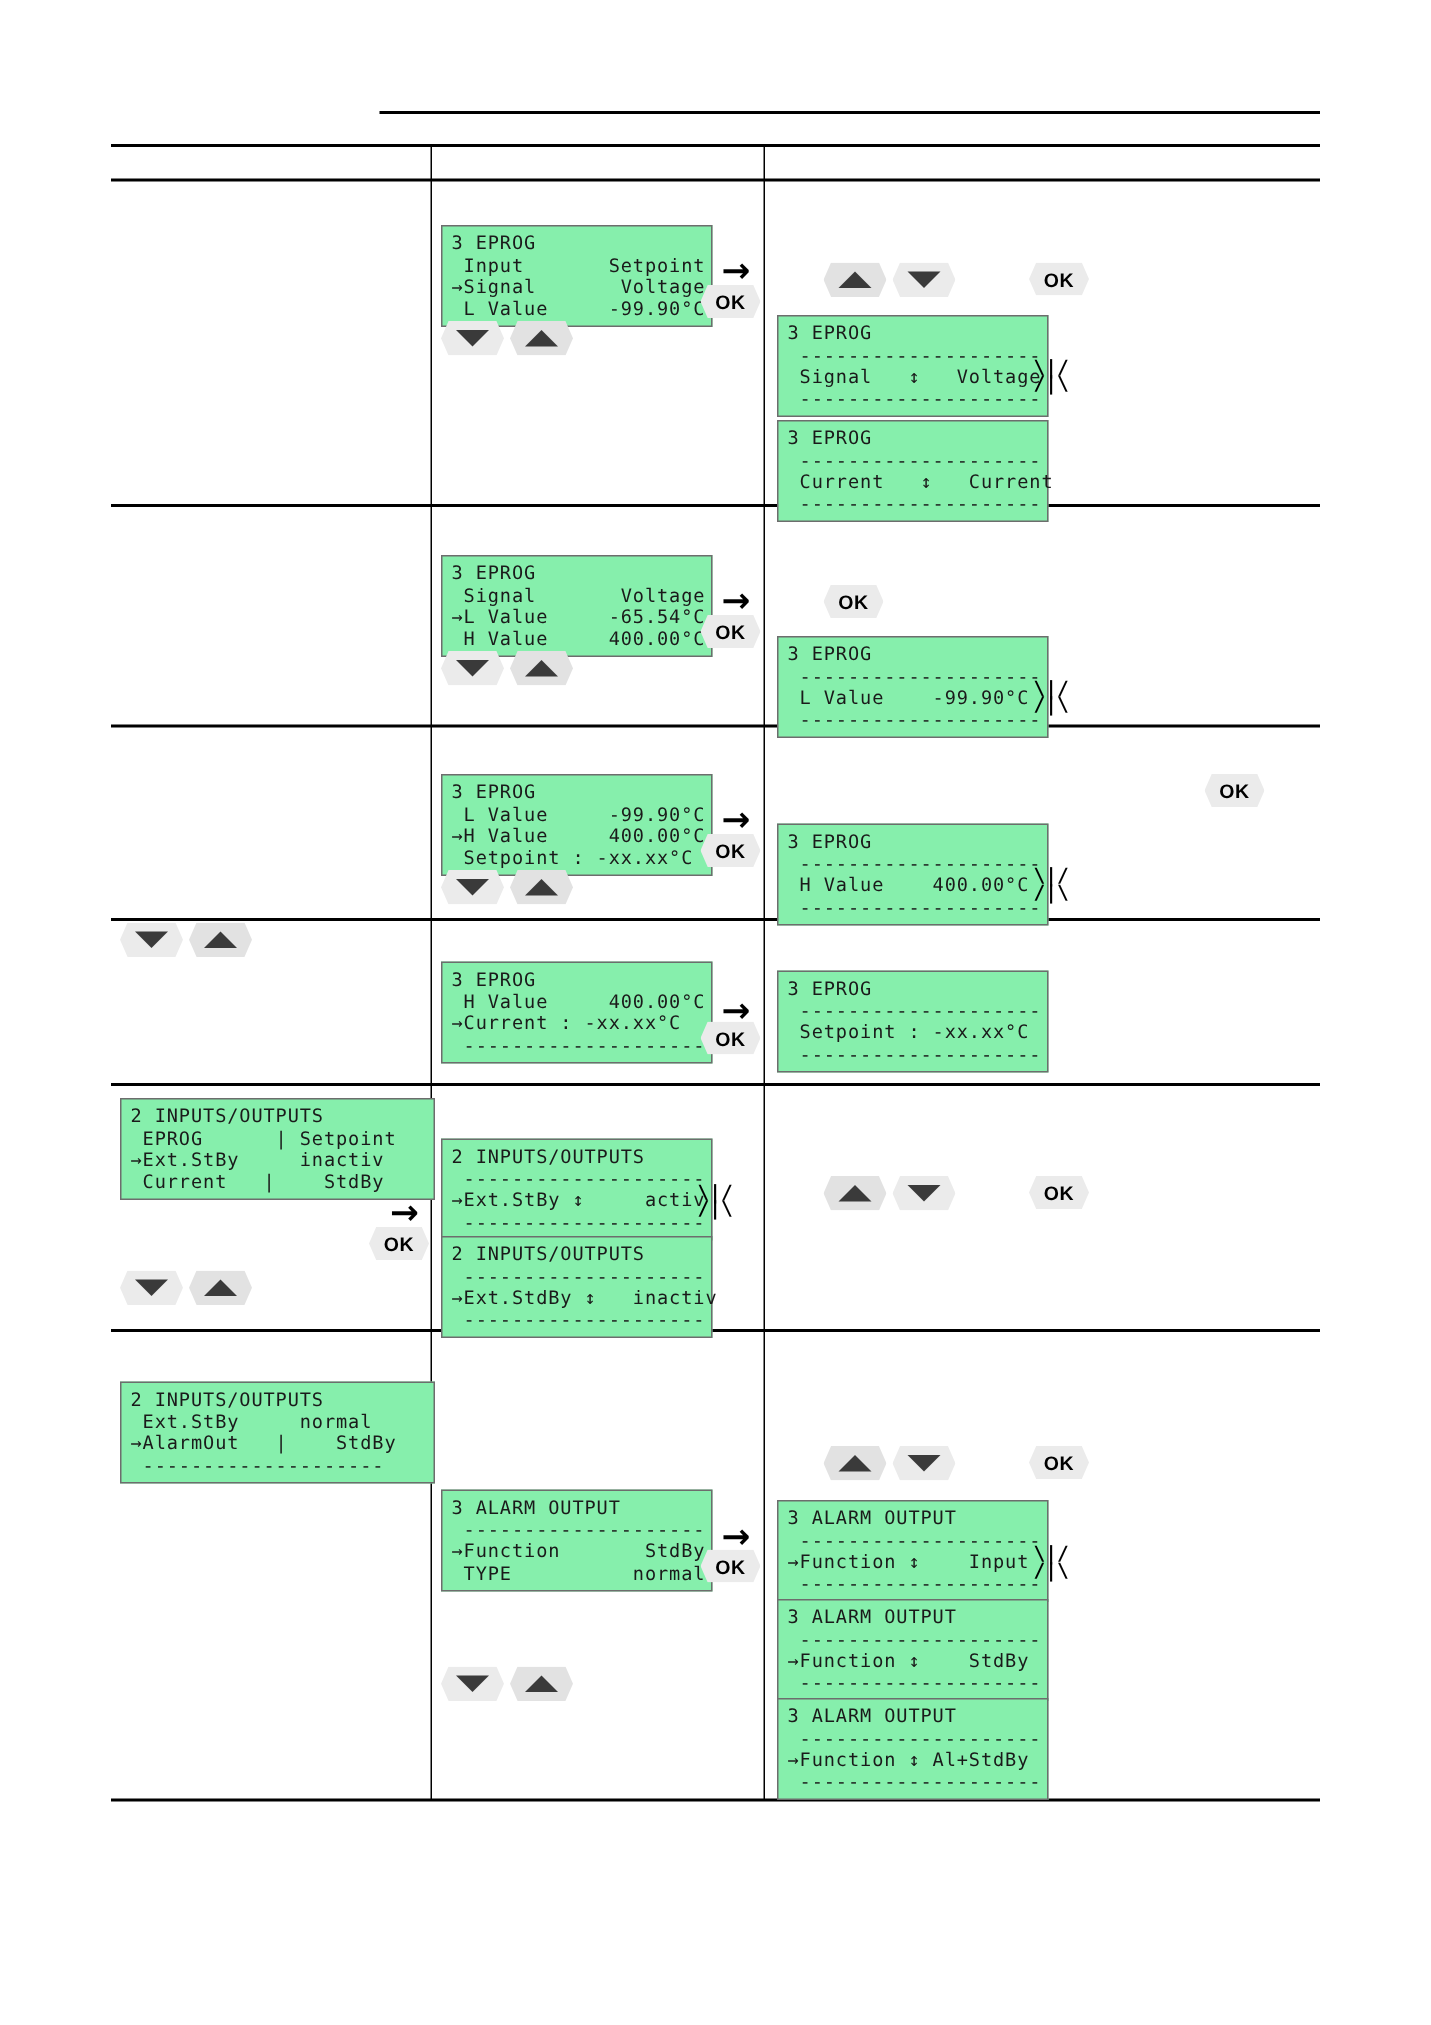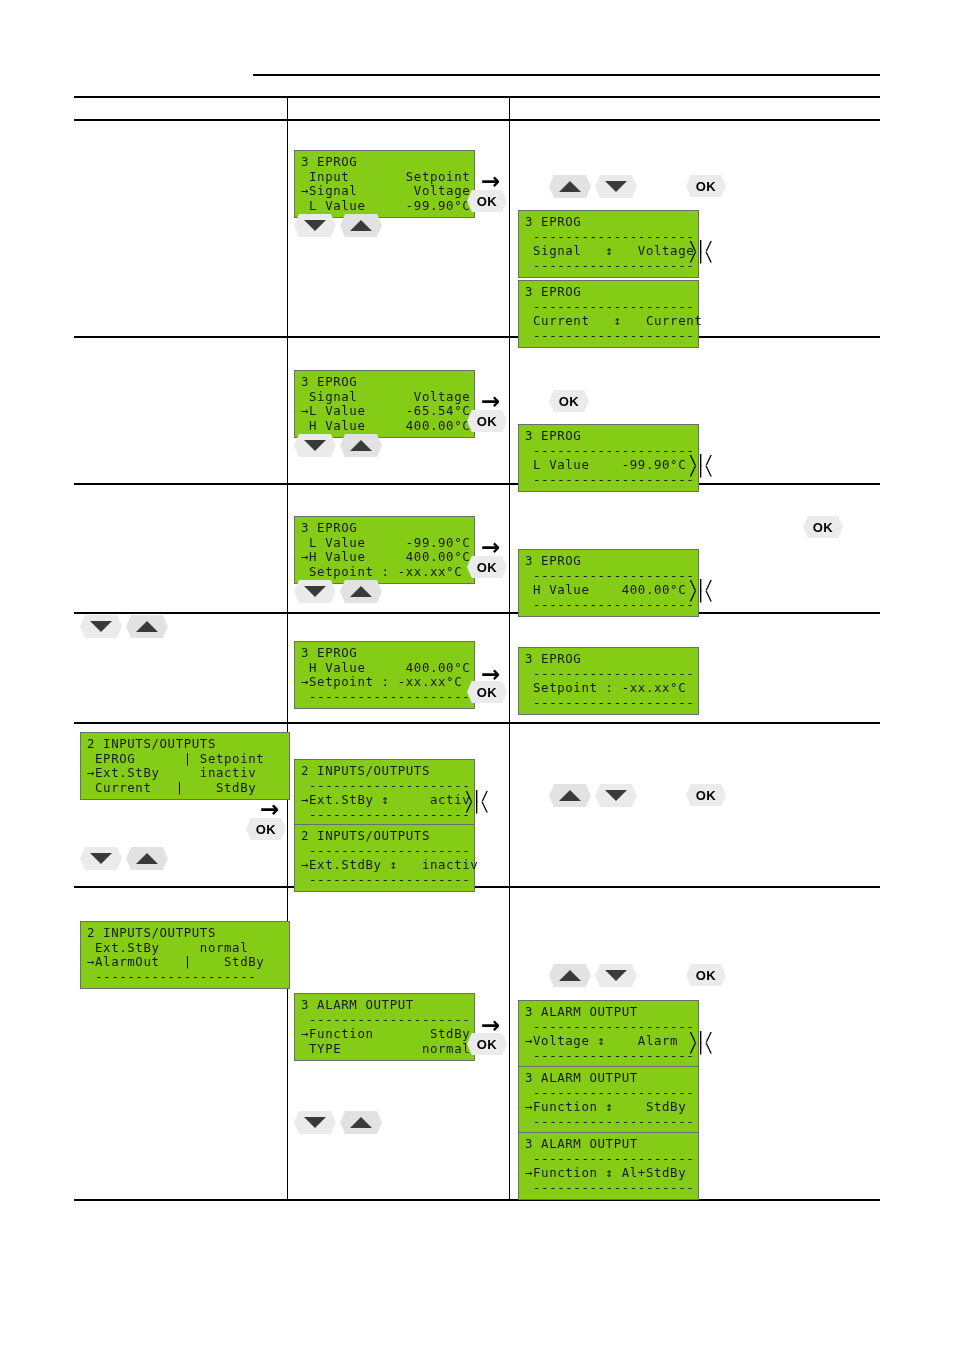--- a/index.html
+++ b/index.html
@@ -13,21 +13,21 @@
   .page{position:relative;width:954px;height:1350px;}
 
   
   .top-rule{position:absolute;left:253px;top:74px;width:627px;height:1.5px;background:#000;}
   .hline{position:absolute;left:74px;width:806px;height:1.6px;background:#000;}
   .vline{position:absolute;width:1.1px;background:#000;}
 
   
   .lcd{
     position:absolute;
-    background:#84cc16;
+    background:#86efac;
     border:1.3px solid #6d6d6d;
     font-family:"DejaVu Sans Mono","Liberation Mono",monospace;
     font-size:12.4px;
     line-height:14.6px;
     letter-spacing:0.6px;
     color:#1a1a1a;
     padding:4px 5px 4px 6px;
     white-space:pre;
     box-shadow:0 0 0 0 #000;
   }
@@ -136,21 +136,21 @@
   <div class="lcd" id="r2c3a" style="left:518px;top:549px;width:168px;"><span class="ln">3 EPROG</span><span class="ln"> --------------------</span><span class="ln"> H Value    400.00°C</span><span class="ln"> --------------------</span></div>
   <div class="blink" style="left:689px;top:579px;"><span>\|/</span><span>/|\</span></div>
 
   <div class="hexkey" style="left:80px;top:615px;">
       <span class="tri-down"></span>
     </div>
   <div class="hexkey dark" style="left:126px;top:615px;">
       <span class="tri-up"></span>
     </div>
 
-  <div class="lcd" id="r3c2" style="left:294px;top:641px;width:168px;"><span class="ln">3 EPROG</span><span class="ln"> H Value     400.00°C</span><span class="ln">→Setpoint : -xx.xx°C</span><span class="ln"> --------------------</span></div>
+  <div class="lcd" id="r3c2" style="left:294px;top:641px;width:168px;"><span class="ln">3 EPROG</span><span class="ln"> H Value     400.00°C</span><span class="ln">→Current : -xx.xx°C</span><span class="ln"> --------------------</span></div>
   <div class="bigarrow" style="left:481px;top:665px;">→</div>
   <div class="hexkey ok" style="left:467px;top:681px;">OK</div>
 
   <div class="lcd" id="r3c3a" style="left:518px;top:647px;width:168px;"><span class="ln">3 EPROG</span><span class="ln"> --------------------</span><span class="ln"> Setpoint : -xx.xx°C</span><span class="ln"> --------------------</span></div>
 
   <div class="lcd" id="r4c1" style="left:80px;top:732px;width:197px;"><span class="ln">2 INPUTS/OUTPUTS</span><span class="ln"> EPROG      | Setpoint</span><span class="ln">→Ext.StBy     inactiv</span><span class="ln"> Current   |    StdBy</span></div>
   <div class="bigarrow" style="left:260px;top:800px;">→</div>
   <div class="hexkey ok" style="left:246px;top:818px;">OK</div>
   <div class="hexkey" style="left:80px;top:847px;">
       <span class="tri-down"></span>
@@ -184,18 +184,18 @@
     </div>
 
   <div class="hexkey dark" style="left:549px;top:964px;">
       <span class="tri-up"></span>
     </div>
   <div class="hexkey" style="left:595px;top:964px;">
       <span class="tri-down"></span>
     </div>
   <div class="hexkey ok" style="left:686px;top:964px;">OK</div>
 
-  <div class="lcd" id="r5c3a" style="left:518px;top:1000px;width:168px;"><span class="ln">3 ALARM OUTPUT</span><span class="ln"> --------------------</span><span class="ln">→Voltage ↕    Alarm</span><span class="ln"> --------------------</span></div>
+  <div class="lcd" id="r5c3a" style="left:518px;top:1000px;width:168px;"><span class="ln">3 ALARM OUTPUT</span><span class="ln"> --------------------</span><span class="ln">→Function ↕    Input</span><span class="ln"> --------------------</span></div>
   <div class="blink" style="left:689px;top:1031px;"><span>\|/</span><span>/|\</span></div>
   <div class="lcd" id="r5c3b" style="left:518px;top:1066px;width:168px;"><span class="ln">3 ALARM OUTPUT</span><span class="ln"> --------------------</span><span class="ln">→Function ↕    StdBy</span><span class="ln"> --------------------</span></div>
   <div class="lcd" id="r5c3c" style="left:518px;top:1132px;width:168px;"><span class="ln">3 ALARM OUTPUT</span><span class="ln"> --------------------</span><span class="ln">→Function ↕ Al+StdBy</span><span class="ln"> --------------------</span></div>
 
 </div>
 
 </body></html>

